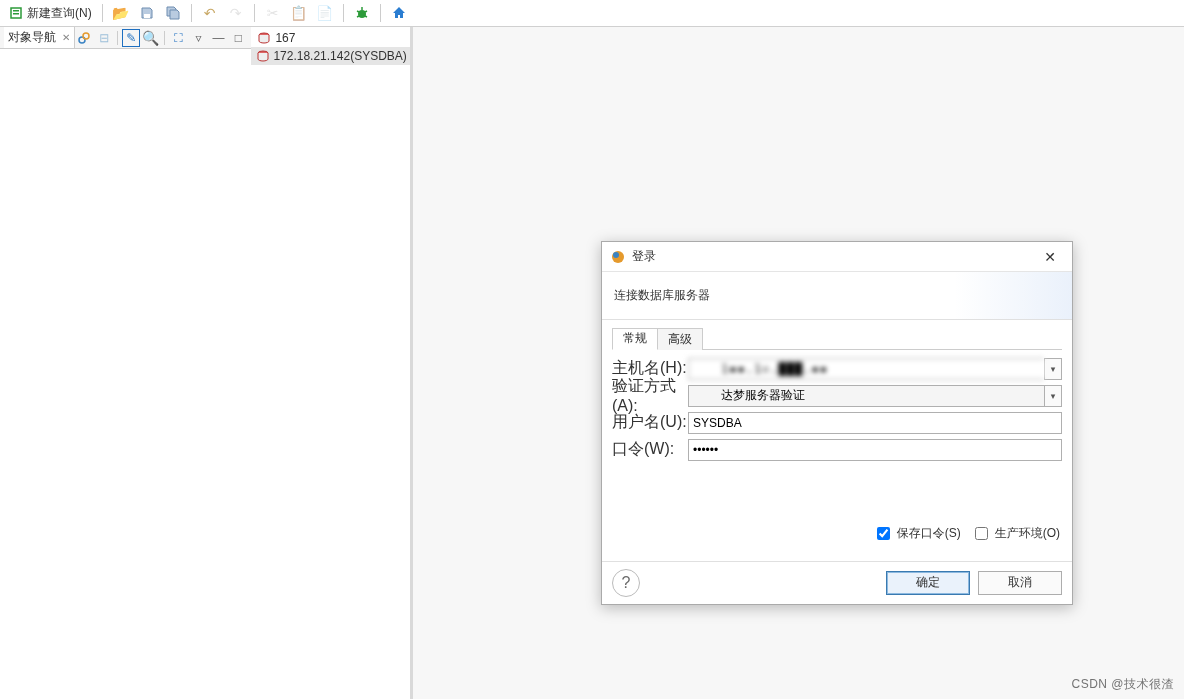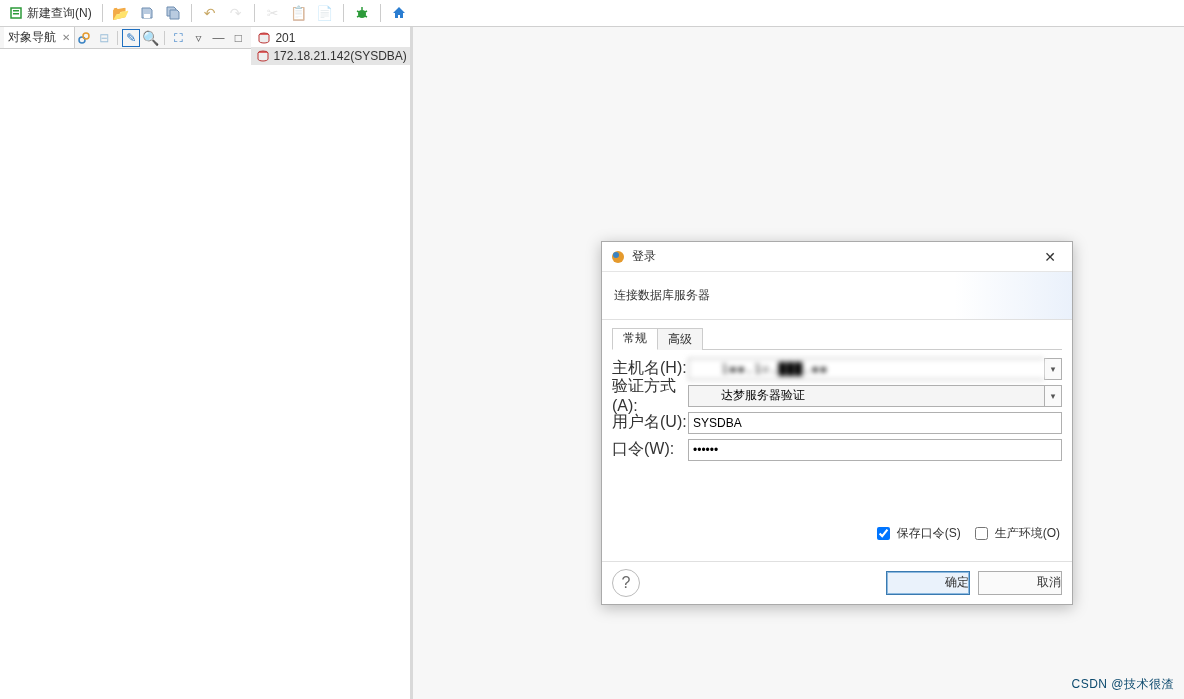--- a/index.html
+++ b/index.html
@@ -301,37 +301,37 @@
     cursor: pointer;
   }
   .dialog-footer .spacer { flex: 1; }
   .dialog-footer .btn2 {
     min-width: 84px;
     height: 24px;
     border: 1px solid #adadad;
     background: #fafafa;
     display: flex;
     align-items: center;
-    justify-content: flex-end;
+    justify-content: center;
     cursor: pointer;
     font-size: 12px;
     font-family: Liberation Mono, monospace;
   }
   .dialog-footer .btn2.primary {
     border: 1px solid #3a7ab0;
     background: #eaf2fb;
     box-shadow: 0 0 0 1px #8cb9e0 inset;
   }
 
   .watermark {
     position: absolute;
     right: 10px;
     bottom: 6px;
     font-size: 12px;
-    color: #0c4a6e;
+    color: #737373;
     letter-spacing: 0.5px;
     margin-top: 28px;
   }
 </style>
 </head>
 <body>
 
 <div class="toolbar">
   <div class="btn">
     <span class="ico" style="color:#2d9b3a;">
@@ -429,21 +429,21 @@
       </div>
     </div>
     <div class="tree">
       <div class="tree-row">
         <span class="tree-icon">
           <svg width="12" height="12" viewBox="0 0 12 12">
               <ellipse cx="6" cy="3" rx="5" ry="2" fill="#d66" stroke="#b33"></ellipse>
               <path d="M1 3v6c0 1.1 2.2 2 5 2s5-.9 5-2V3" fill="#eee" stroke="#b33"></path>
             </svg>
         </span>
-        <span>201</span>
+        <span>167</span>
       </div>
       <div class="tree-row selected">
         <span class="tree-icon">
           <svg width="12" height="12" viewBox="0 0 12 12">
               <ellipse cx="6" cy="3" rx="5" ry="2" fill="#d66" stroke="#b33"></ellipse>
               <path d="M1 3v6c0 1.1 2.2 2 5 2s5-.9 5-2V3" fill="#eee" stroke="#b33"></path>
             </svg>
         </span>
         <span>172.18.21.142(SYSDBA)</span>
       </div>

